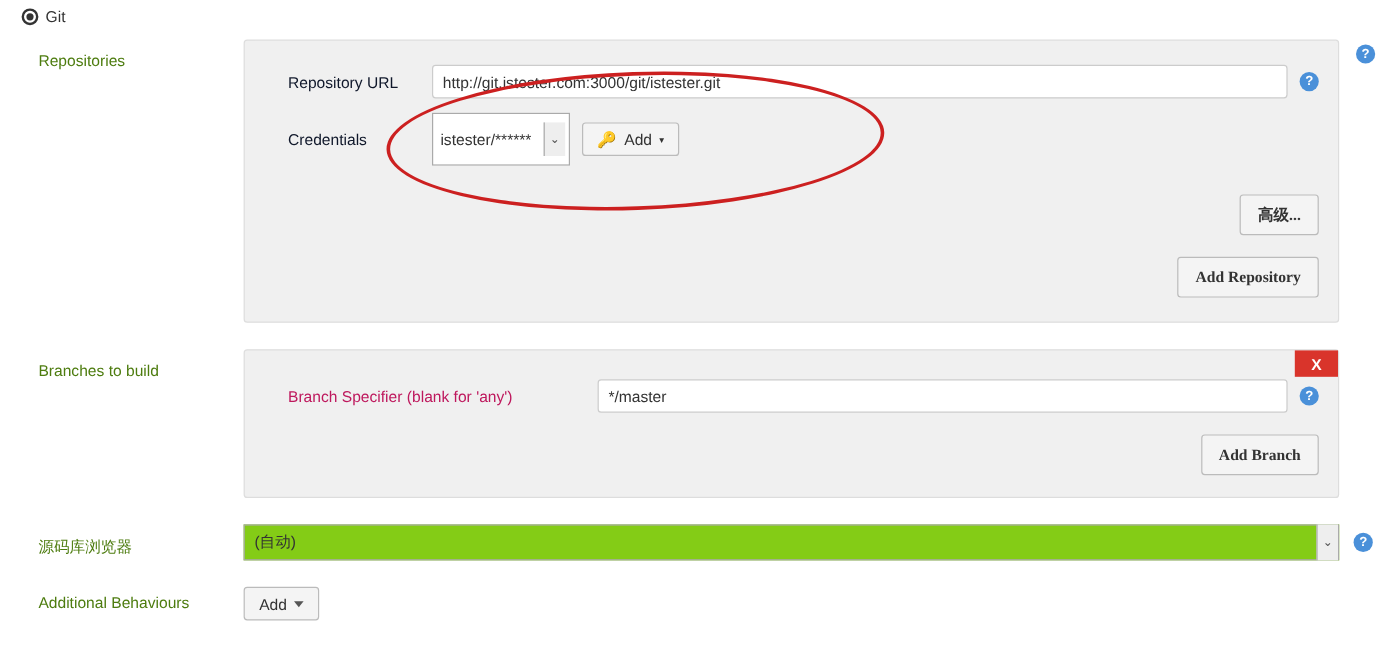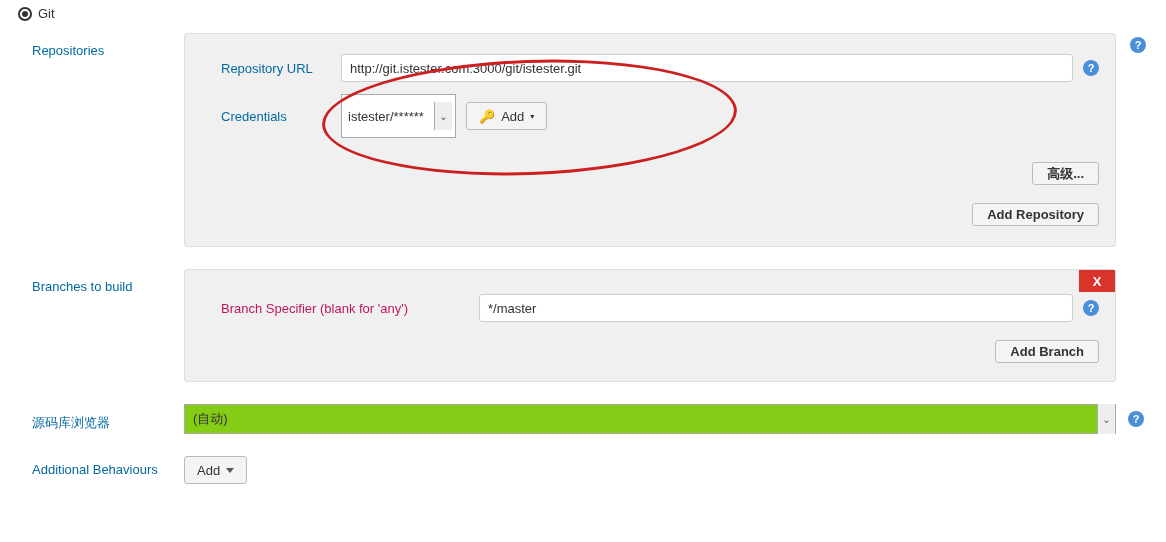--- a/index.html
+++ b/index.html
@@ -35,24 +35,24 @@
       height: 6px;
       border-radius: 50%;
       background: #333;
     }
     .form-row {
       display: flex;
       align-items: flex-start;
       padding: 6px 0;
     }
     .left-label {
-      width: 184px;
+      width: 203px;
       padding-left: 32px;
       padding-top: 10px;
-      color: #0369a1;
+      color: #4d7c0f;
       flex-shrink: 0;
     }
     .content-area {
       flex: 1;
       position: relative;
     }
     .grey-panel {
       background: #f0f0f0;
       border: 1px solid #ddd;
       border-radius: 3px;
@@ -62,21 +62,21 @@
     }
     .inner-row {
       display: flex;
       align-items: center;
       gap: 10px;
       margin-bottom: 12px;
     }
     .inner-label {
       width: 130px;
       padding-left: 20px;
-      color: #0369a1;
+      color: #0f172a;
       flex-shrink: 0;
     }
     .wide-inner-label {
       width: 268px;
       padding-left: 20px;
       color: #be185d;
       flex-shrink: 0;
     }
     .text-input {
       flex: 1;
@@ -121,23 +121,24 @@
       border-radius: 3px;
       padding: 0 12px;
       font-size: 13px;
       color: #333;
       cursor: pointer;
       display: inline-flex;
       align-items: center;
       gap: 6px;
     }
     .btn-big {
-      height: 23px;
+      height: 34px;
       font-weight: bold;
       padding: 0 14px;
+      font-family: Liberation Serif, serif;
     }
     .help-icon {
       width: 16px;
       height: 16px;
       border-radius: 50%;
       background: #4a90d9;
       color: #fff;
       font-size: 11px;
       font-weight: bold;
       display: inline-flex;

